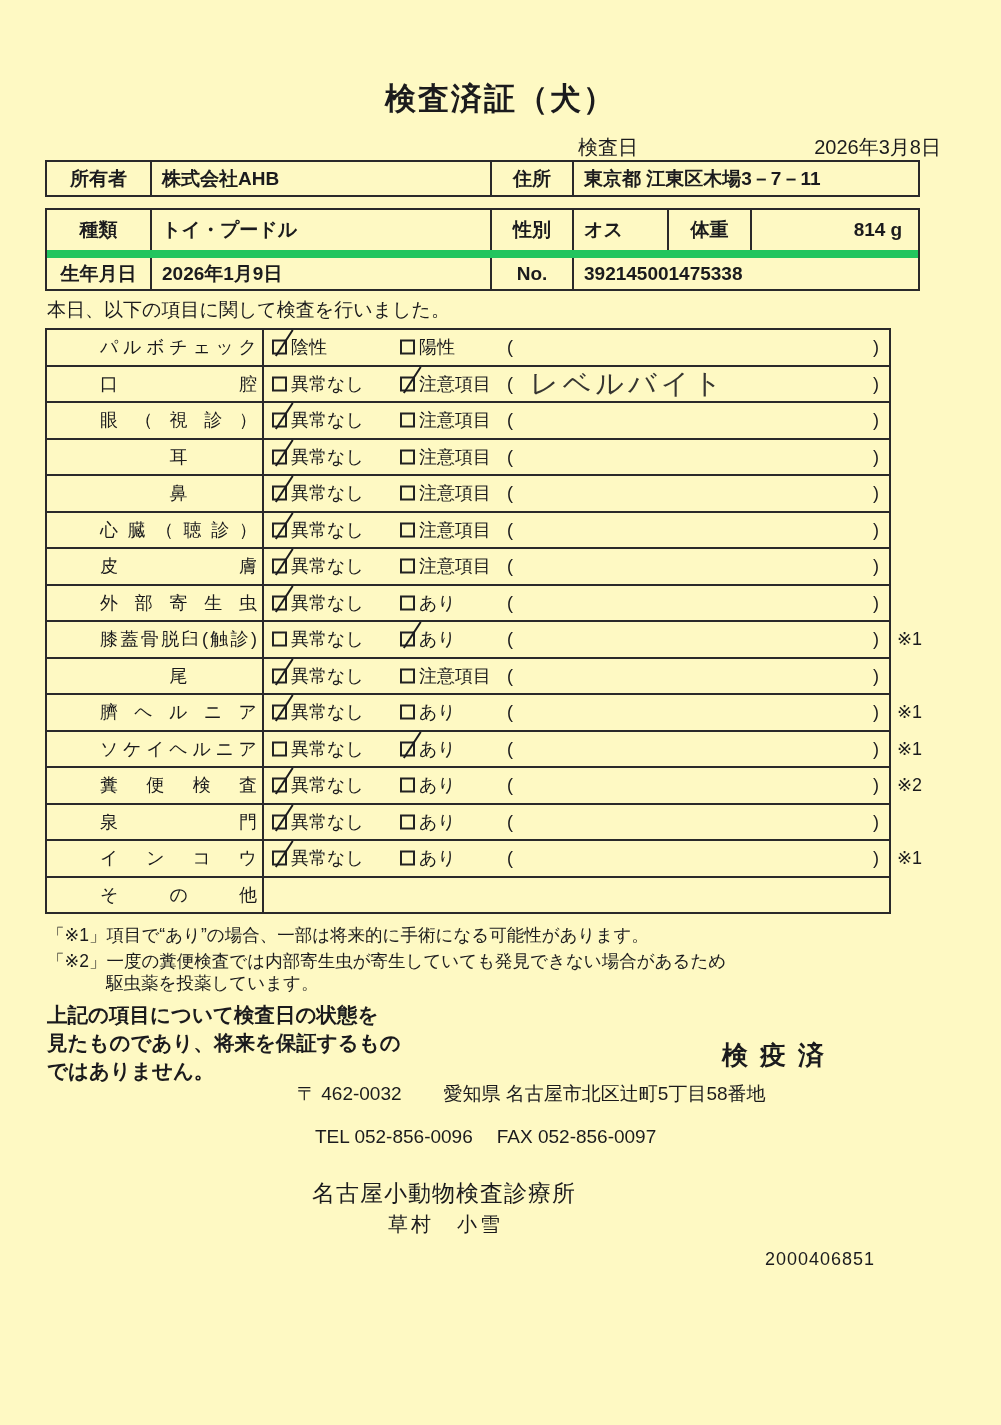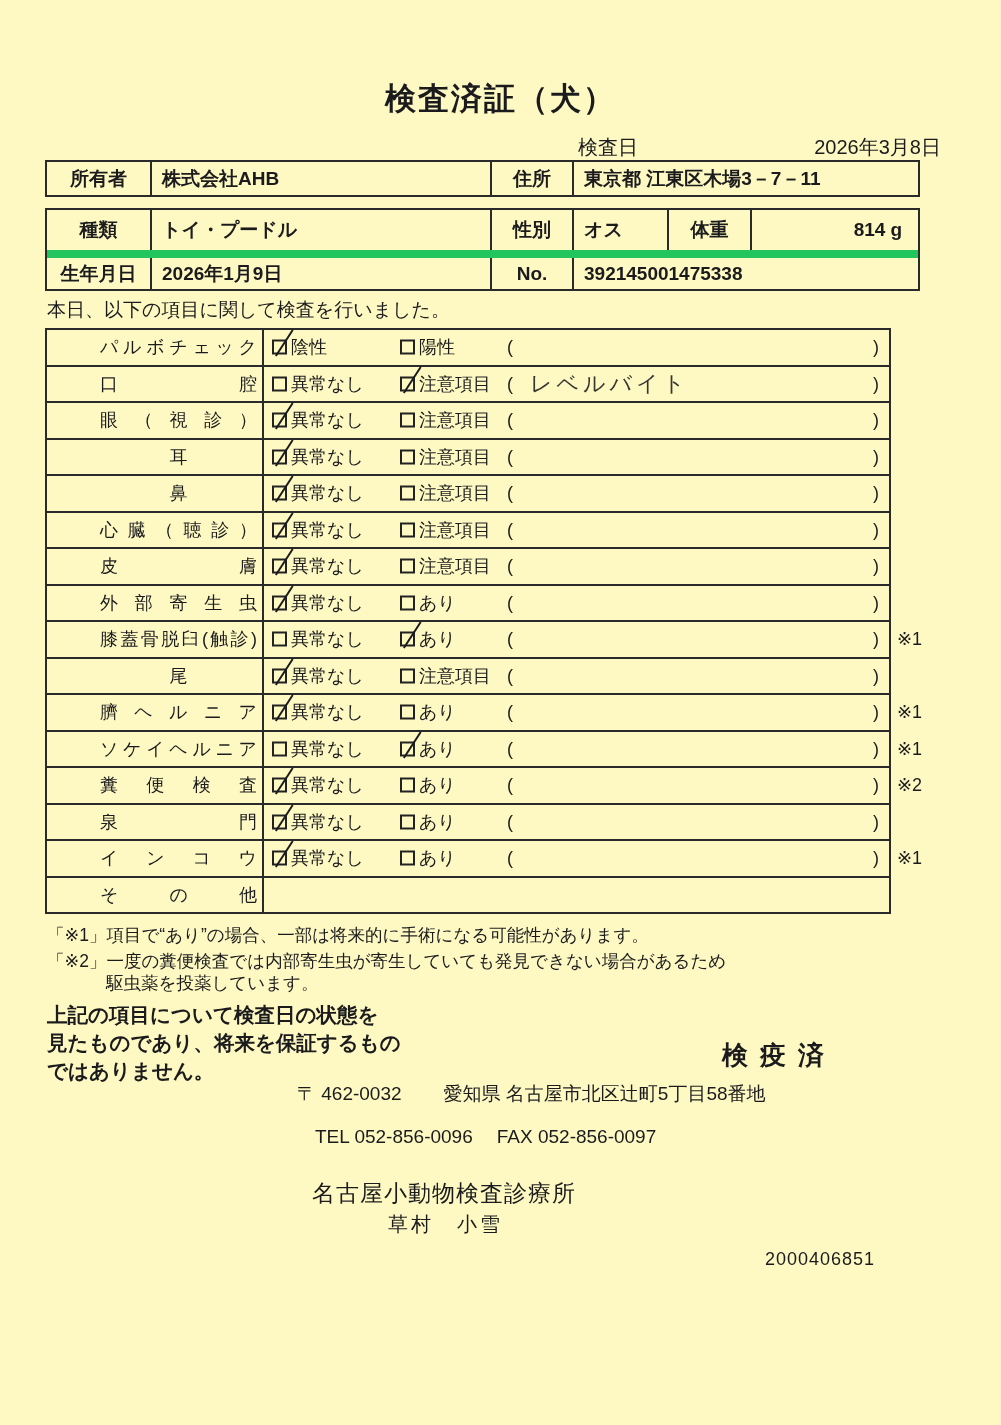--- a/index.html
+++ b/index.html
@@ -34,21 +34,21 @@
     text-align:justify;text-align-last:justify;text-justify:inter-character;overflow:hidden;}
   .ck-label.center{text-align:center;text-align-last:center;}
   .ck-content{position:relative;flex:1;font-size:18px;}
   .ck-content > span{position:absolute;top:50%;transform:translateY(-50%);white-space:nowrap;}
   .cbx{position:absolute;top:11px;width:15px;height:15px;border:2px solid #222;box-sizing:border-box;background:transparent;}
   .cbx.checked::before{content:'';position:absolute;width:2px;height:31px;background:#1b1b1d;
     left:1px;bottom:-3px;transform:rotate(33deg);transform-origin:bottom left;}
   .cb1{left:8px;} .cb2{left:136px;}
   .o1{left:27px;} .o2{left:155px;}
   .po{left:243px;} .pc{right:10px;}
-  .note{left:266px;font-size:22px;letter-spacing:4px;transform:translateY(-52%) skewX(-8deg) rotate(-1deg);opacity:.88;}
+  .note{left:266px;font-size:28px;letter-spacing:4px;transform:translateY(-52%) skewX(-8deg) rotate(-1deg);opacity:.88;}
   .refmark{position:absolute;left:calc(100% + 8px);top:50%;transform:translateY(-50%);
     font-size:18px;white-space:nowrap;}
   
   .fn{position:absolute;left:47px;font-size:17.5px;white-space:nowrap;}
   .fn1{top:923px;} .fn2a{top:949px;} .fn2b{top:971px;left:106px;}
   .statement{position:absolute;left:47px;top:1001px;font-size:20.5px;font-weight:600;line-height:28px;}
   .stamp{position:absolute;left:722px;top:1038px;font-size:26px;font-weight:600;letter-spacing:12px;white-space:nowrap;}
   .addr{position:absolute;left:297px;top:1081px;font-size:19px;display:flex;gap:42px;white-space:nowrap;}
   .telfax{position:absolute;left:315px;top:1126px;font-size:19px;display:flex;gap:24px;white-space:nowrap;}
   .clinic{position:absolute;left:312px;top:1178px;font-size:23px;letter-spacing:1px;white-space:nowrap;}

